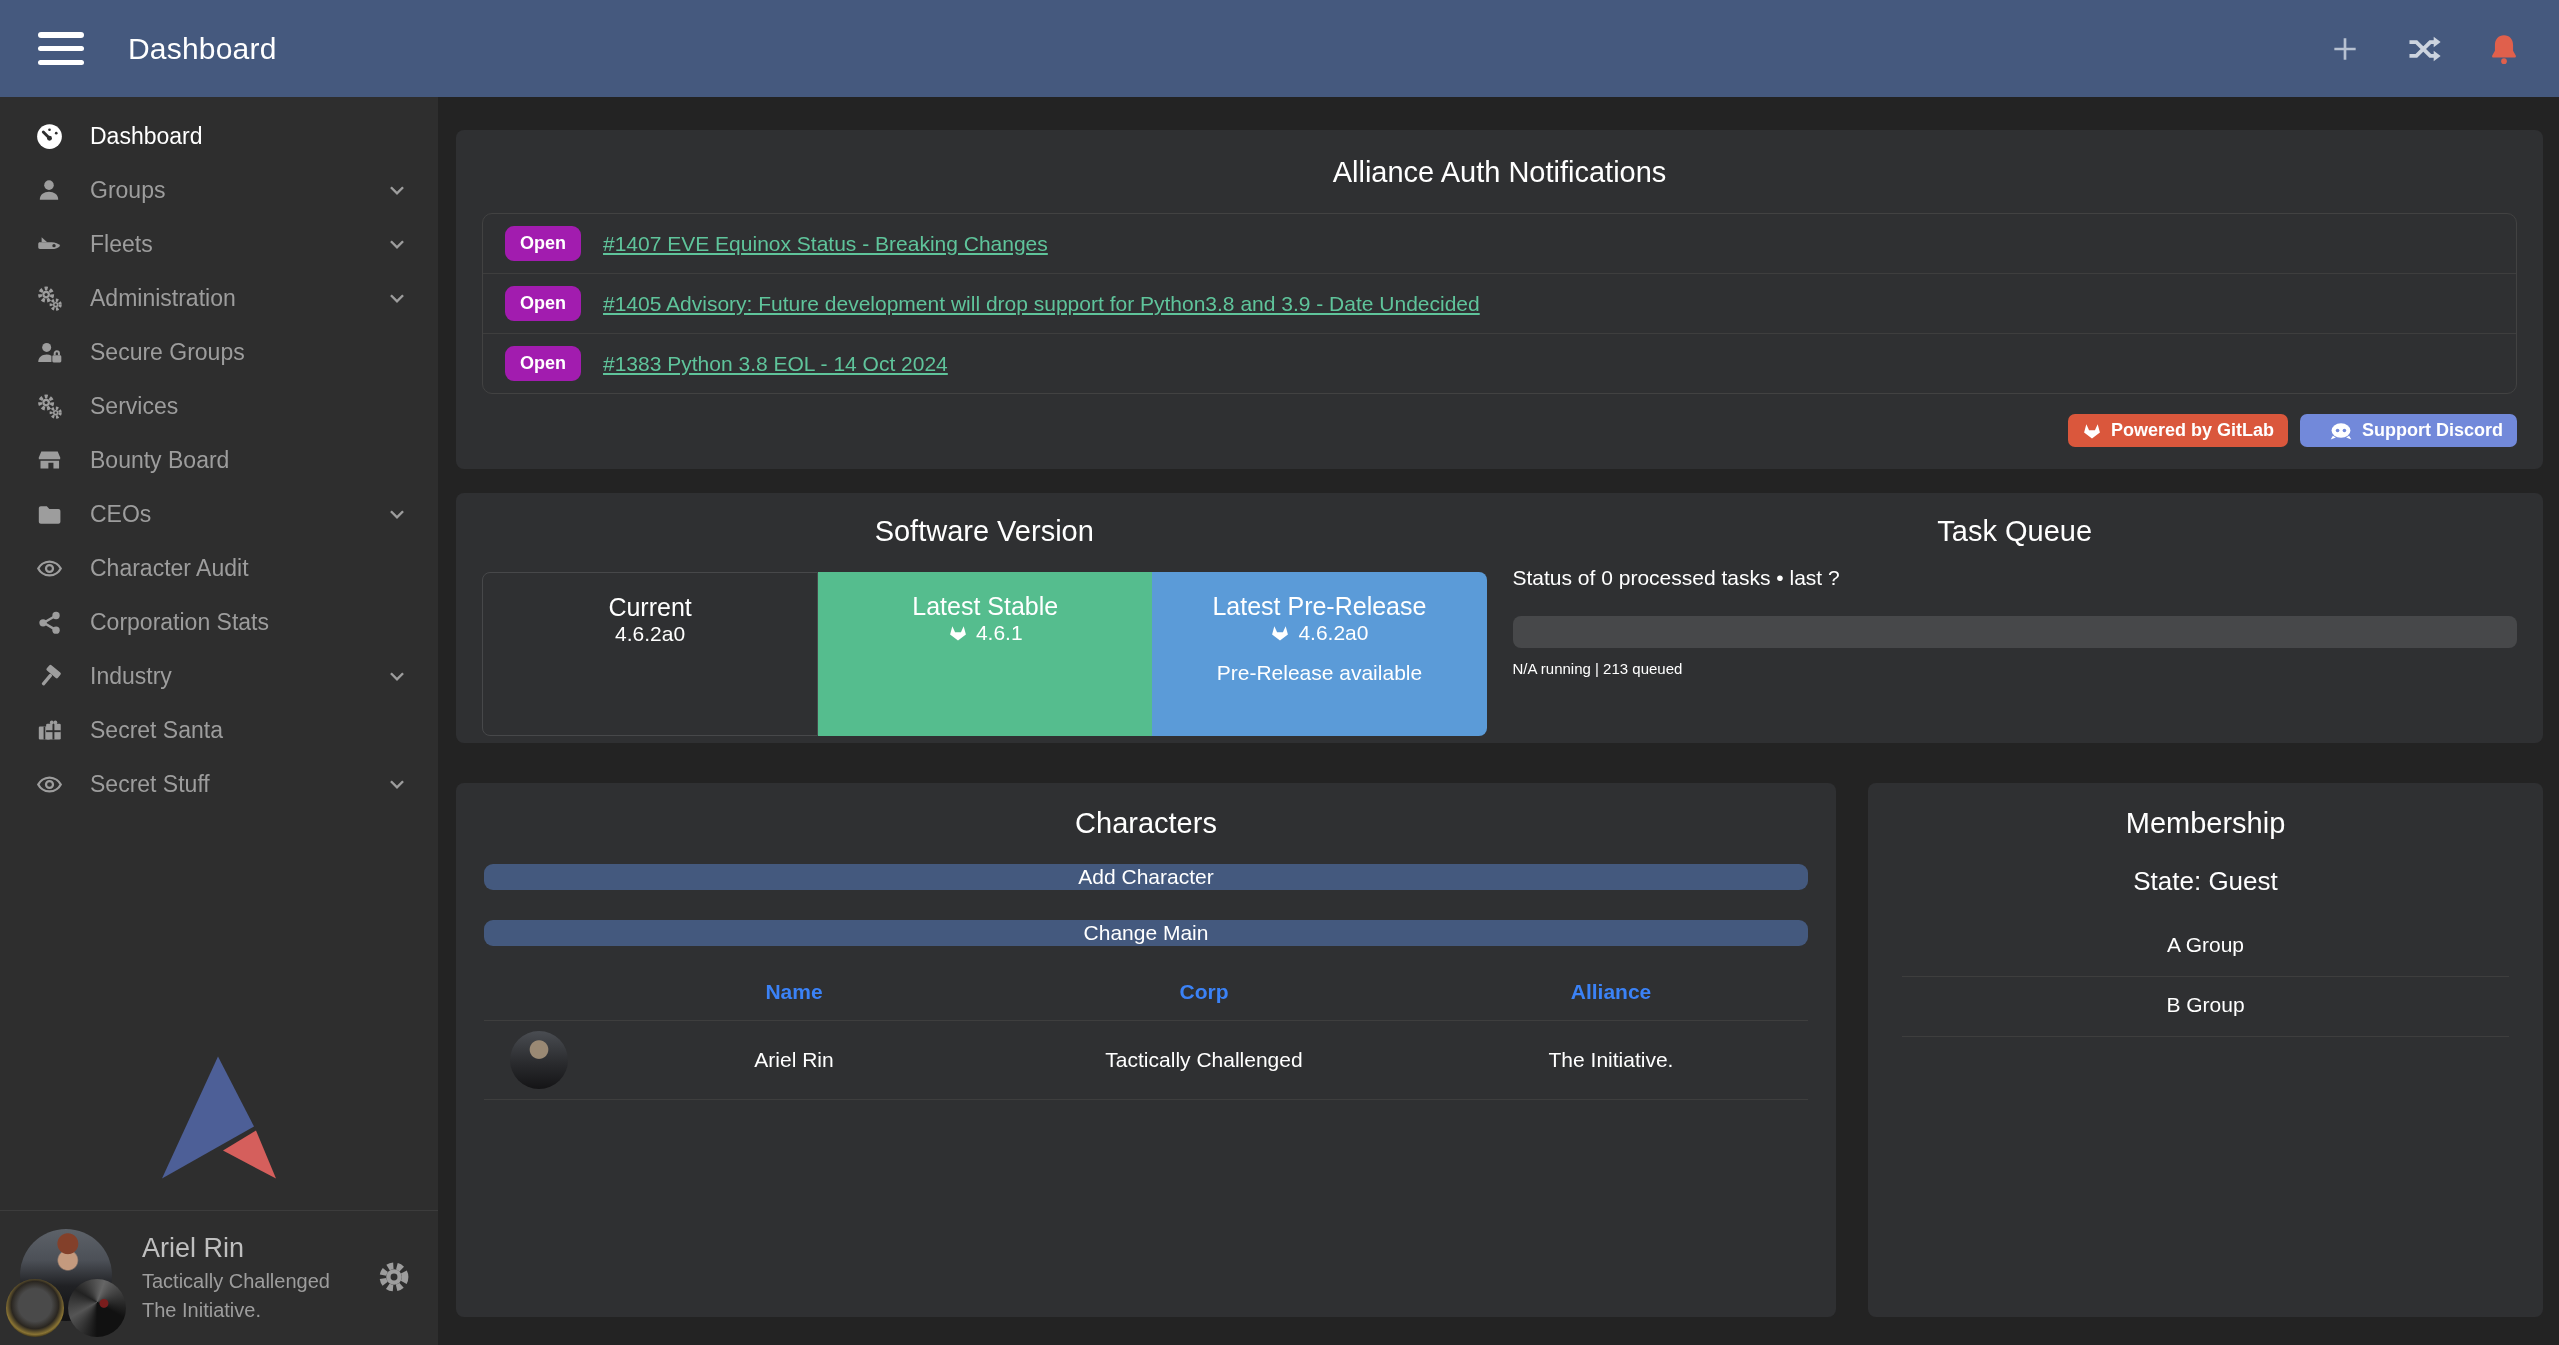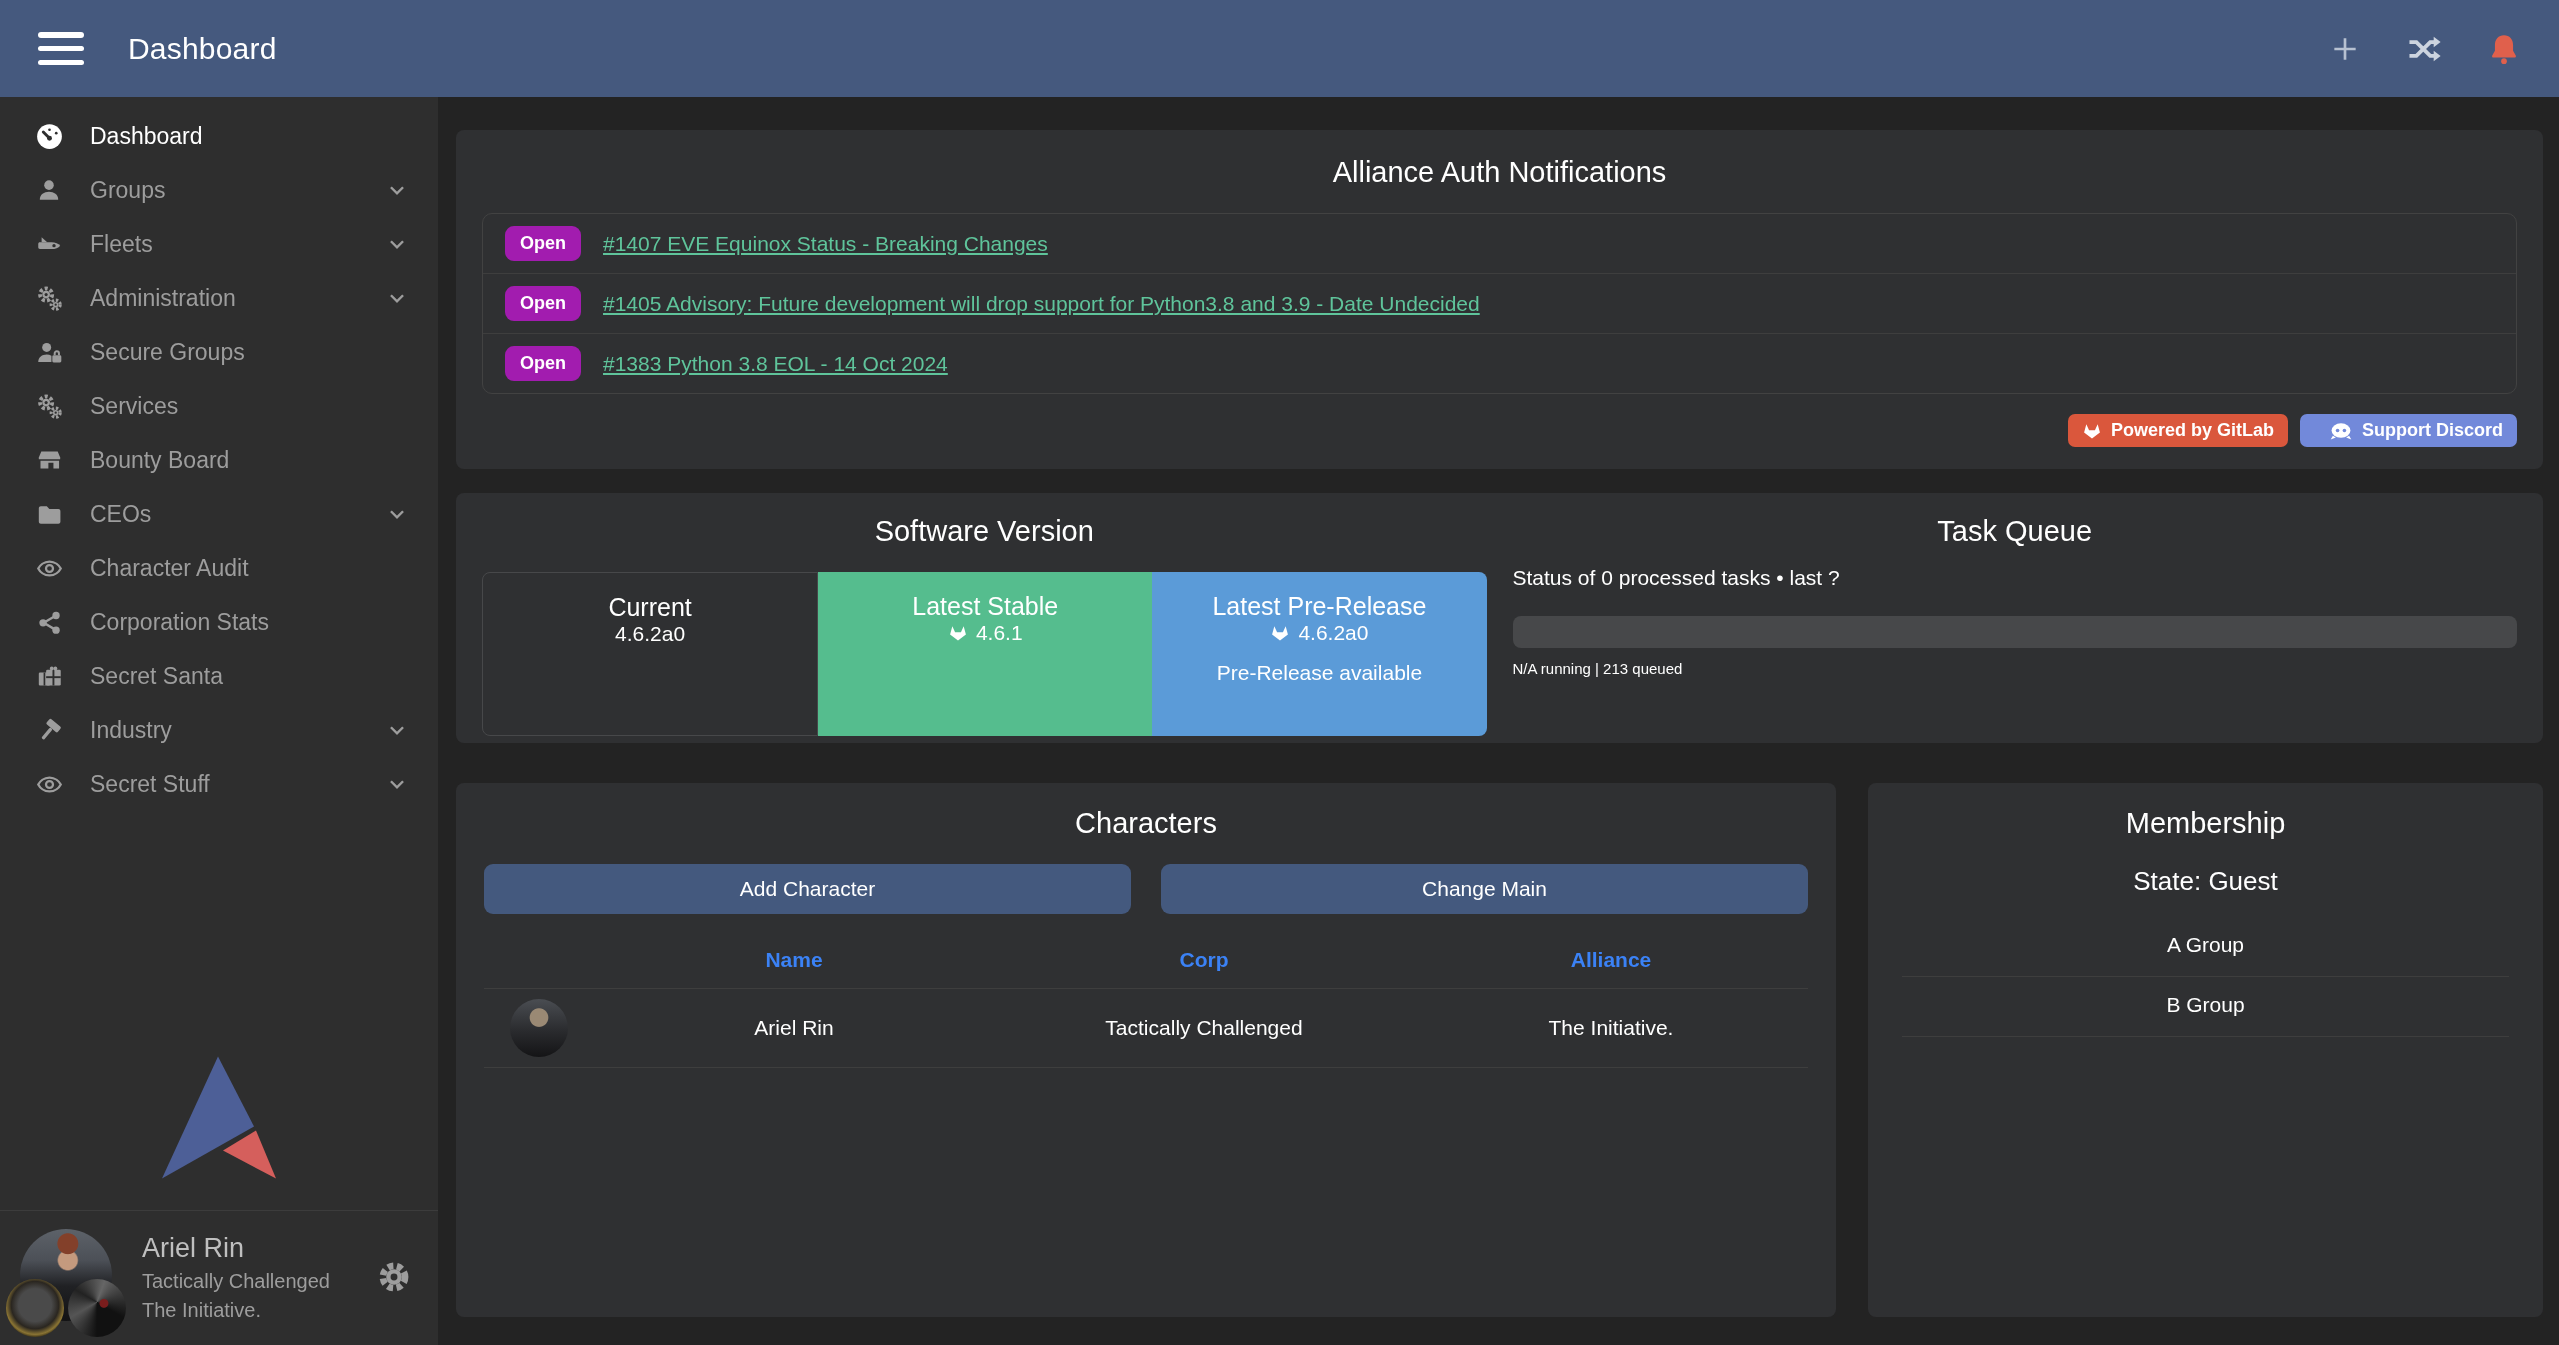--- a/index.html
+++ b/index.html
@@ -90,21 +90,21 @@
   .vbox.pre { background:#5b9bd8; border-radius:0 8px 8px 0; }
   .tq-status { font-size:21px; margin-top:18px; }
   .tq-bar { margin-top:26px; height:32px; background:#47484a; border-radius:8px; overflow:hidden; }
   .tq-bar-fill { height:100%; width:0%; background:#55bd8e; }
   .tq-queue { font-size:15px; margin-top:12px; }
 
   
   .row3 { margin-top:40px; display:flex; gap:32px; height:534px; }
   .chars-panel { width:1380px; padding:24px 28px; }
   .member-panel { flex:1; padding:24px 34px; }
-  .btn-row { display:flex; gap:30px; margin-top:24px; }
+  .btn-row { display:flex; gap:30px; margin-top:24px;flex-direction:column; }
   .btn { flex:1; height:50px; background:#44597e; border:none; border-radius:9px; color:#fff; font-size:21px; font-family:inherit; cursor:pointer; }
   table.chars { width:100%; margin-top:22px; border-collapse:collapse; }
   table.chars th { font-size:21px; font-weight:bold; color:#3b82f6; padding:12px 0 16px; text-align:center; }
   table.chars td { font-size:21px; text-align:center; padding:6px 0; }
   table.chars tbody tr { border-top:1px solid #3e3e3e; border-bottom:1px solid #3e3e3e; }
   .mini-avatar { width:58px; height:58px; border-radius:50%; margin:4px auto;
     background: radial-gradient(circle at 50% 32%, #9a8974 0 18%, rgba(0,0,0,0) 20%),
                 linear-gradient(180deg,#4a4d52 0%,#2a2b2e 55%,#141416 100%); }
   .member-state { font-size:26px; text-align:center; margin-top:26px; }
   .group-list { margin-top:20px; }
@@ -286,48 +286,48 @@
               <circle cx="18.5" cy="6" r="3.4" fill="#9d9d9d"></circle>
               <circle cx="6.5" cy="12.8" r="3.4" fill="#9d9d9d"></circle>
               <circle cx="18.5" cy="19.5" r="3.4" fill="#9d9d9d"></circle>
             </svg>
         </span>
         <span class="nav-label">Corporation Stats</span>
       </div>
 
       <div class="nav-item">
         <span class="nav-icon">
+          <svg width="27" height="27" viewBox="0 0 24 24" fill="#9d9d9d">
+              <g transform="rotate(40 12 12)">
+                <rect x="5.5" y="3.2" width="13" height="6.2" rx="1.4"></rect>
+                <rect x="10.6" y="9.4" width="2.9" height="12.4" rx="1.3"></rect>
+              </g>
+            </svg>
+        </span>
+        <span class="nav-label">Industry</span>
+        <span class="chev">
+            <svg width="22" height="22" viewBox="0 0 20 20">
+              <path d="M4.5 7.5 10 13l5.5-5.5" stroke="#9d9d9d" stroke-width="2.2" fill="none"></path>
+            </svg>
+          </span>
+      </div>
+
+      <div class="nav-item">
+        <span class="nav-icon">
           <svg width="27" height="27" viewBox="0 0 24 24">
               <rect x="2.5" y="8.5" width="10" height="11.5" rx="1" fill="#9d9d9d"></rect>
               <rect x="9" y="6" width="13" height="14" rx="1.2" fill="#9d9d9d"></rect>
               <line x1="15.5" y1="6" x2="15.5" y2="20" stroke="#2e2e2e" stroke-width="1.7"></line>
               <line x1="9" y1="12.6" x2="22" y2="12.6" stroke="#2e2e2e" stroke-width="1.7"></line>
               <line x1="7.5" y1="8.5" x2="7.5" y2="20" stroke="#2e2e2e" stroke-width="1.5"></line>
               <circle cx="14" cy="4.8" r="1.7" fill="#9d9d9d"></circle>
               <circle cx="17.2" cy="4.8" r="1.7" fill="#9d9d9d"></circle>
             </svg>
         </span>
         <span class="nav-label">Secret Santa</span>
-      </div>
-
-      <div class="nav-item">
-        <span class="nav-icon">
-          <svg width="27" height="27" viewBox="0 0 24 24" fill="#9d9d9d">
-              <g transform="rotate(40 12 12)">
-                <rect x="5.5" y="3.2" width="13" height="6.2" rx="1.4"></rect>
-                <rect x="10.6" y="9.4" width="2.9" height="12.4" rx="1.3"></rect>
-              </g>
-            </svg>
-        </span>
-        <span class="nav-label">Industry</span>
-        <span class="chev">
-            <svg width="22" height="22" viewBox="0 0 20 20">
-              <path d="M4.5 7.5 10 13l5.5-5.5" stroke="#9d9d9d" stroke-width="2.2" fill="none"></path>
-            </svg>
-          </span>
       </div>
 
       <div class="nav-item">
         <span class="nav-icon">
           <svg width="27" height="27" viewBox="0 0 24 24" fill="none" stroke="#9d9d9d" stroke-width="2">
               <path d="M12 5.8C7 5.8 3.4 9.2 2 12c1.4 2.8 5 6.2 10 6.2S20.6 14.8 22 12c-1.4-2.8-5-6.2-10-6.2z"></path>
               <circle cx="12" cy="12" r="3.1"></circle>
             </svg>
         </span>
         <span class="nav-label">Secret Stuff</span>

